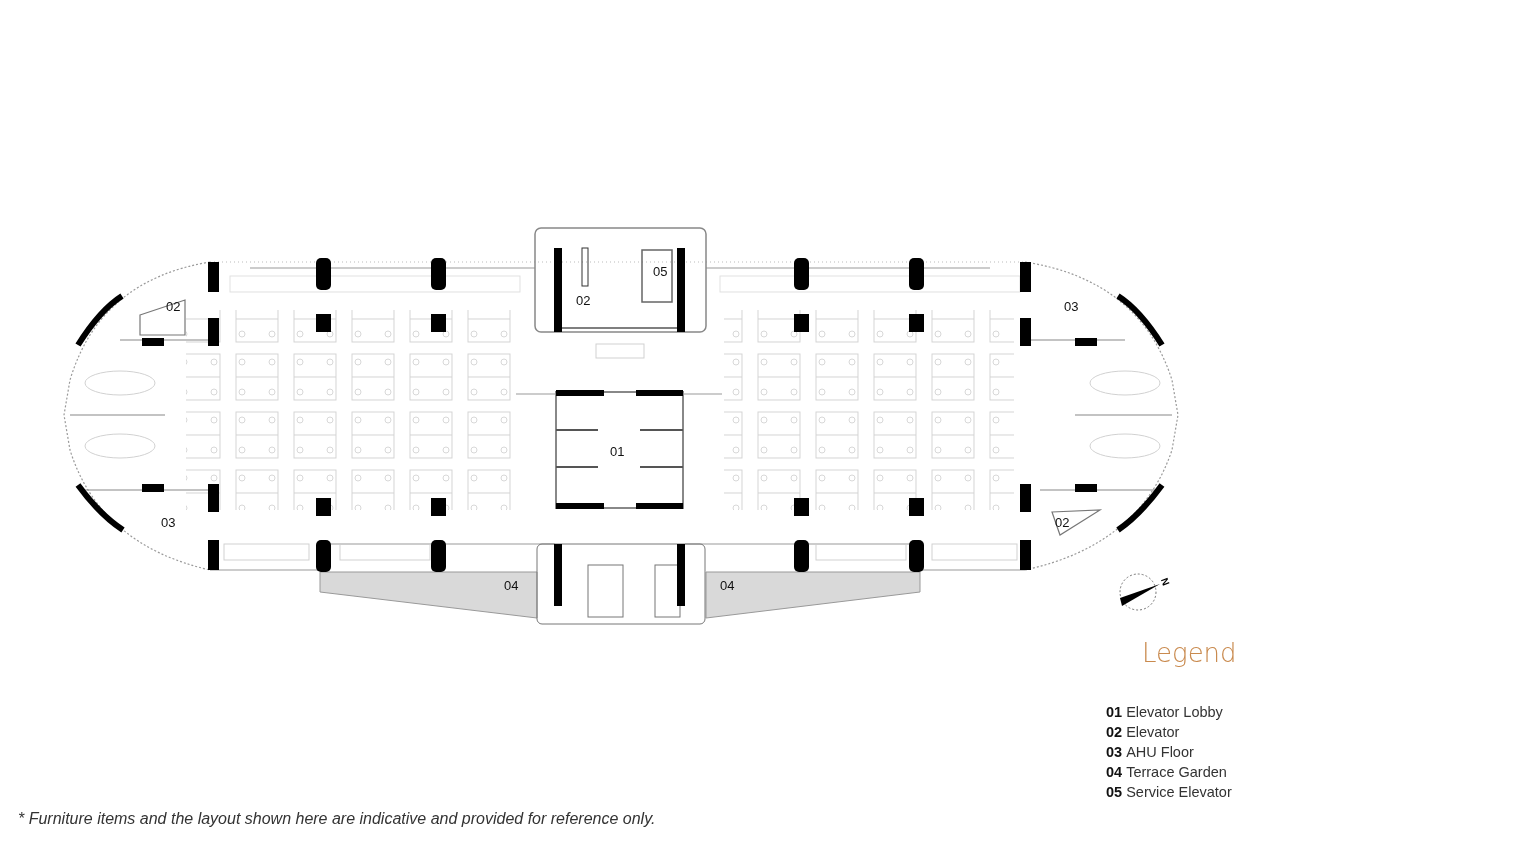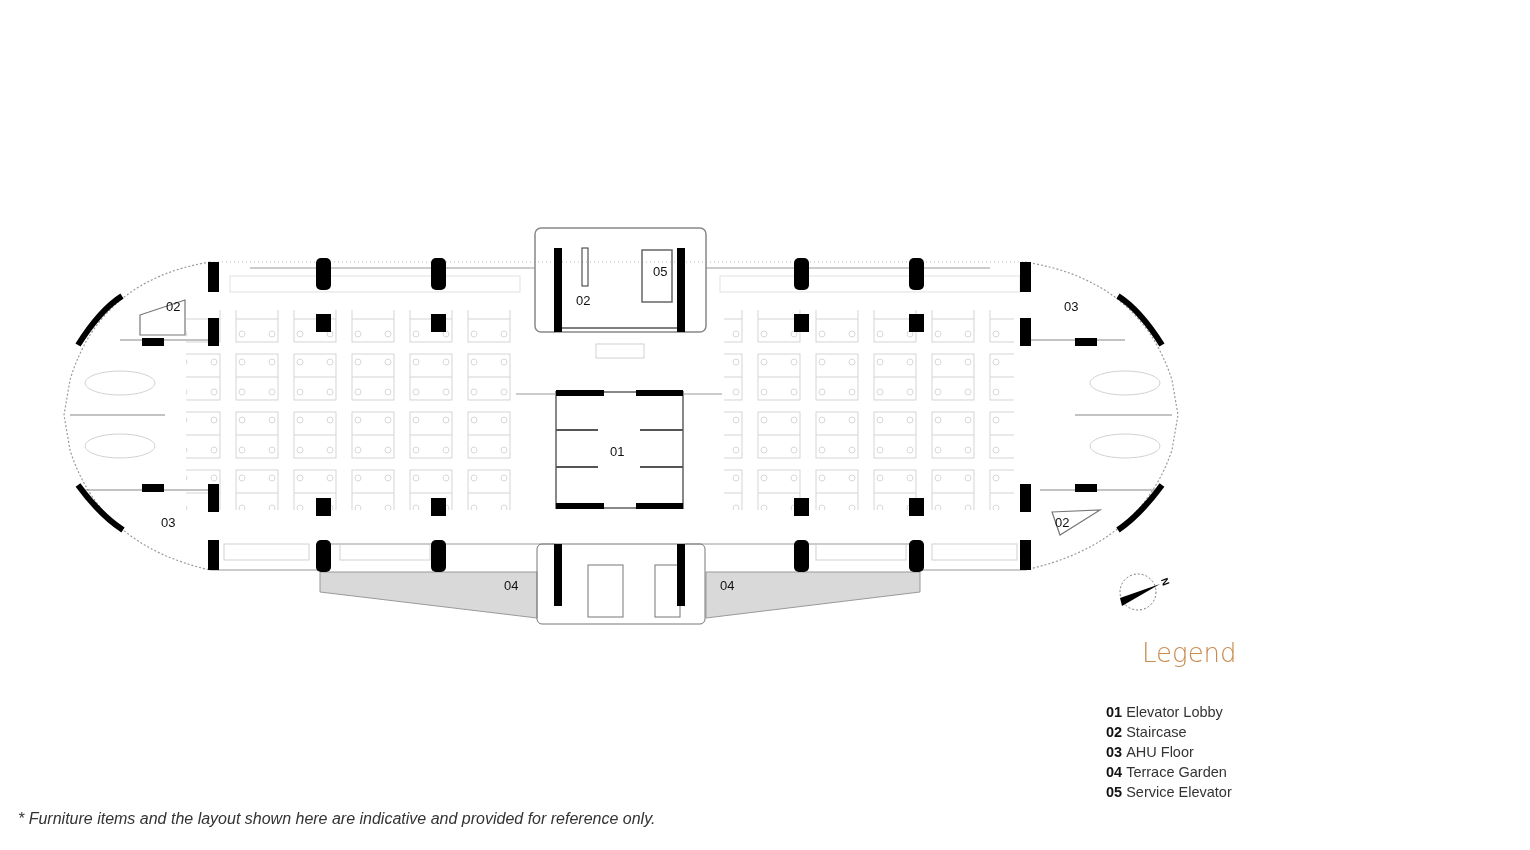--- a/index.html
+++ b/index.html
@@ -158,19 +158,19 @@
 
 <svg class="compass" width="60" height="48" viewBox="0 0 60 48">
   <circle cx="22" cy="24" r="18" fill="none" stroke="#777" stroke-dasharray="2,2"></circle>
   <polygon points="4,30 44,16 6,38" fill="#000"></polygon>
   <text x="46" y="18" font-size="10" font-family="Liberation Sans, sans-serif" font-weight="bold" transform="rotate(70 50 14)">N</text>
 </svg>
 
 <div class="legend-title">Legend</div>
 <div class="legend-list">
   <div class="legend-item"><b>01</b><span>Elevator Lobby</span></div>
-  <div class="legend-item"><b>02</b><span>Staircase</span></div>
+  <div class="legend-item"><b>02</b><span>Elevator</span></div>
   <div class="legend-item"><b>03</b><span>AHU Floor</span></div>
   <div class="legend-item"><b>04</b><span>Terrace Garden</span></div>
   <div class="legend-item"><b>05</b><span>Service Elevator</span></div>
 </div>
 
 <div class="footnote">* Furniture items and the layout shown here are indicative and provided  for reference only.</div>
 
 </body></html>

